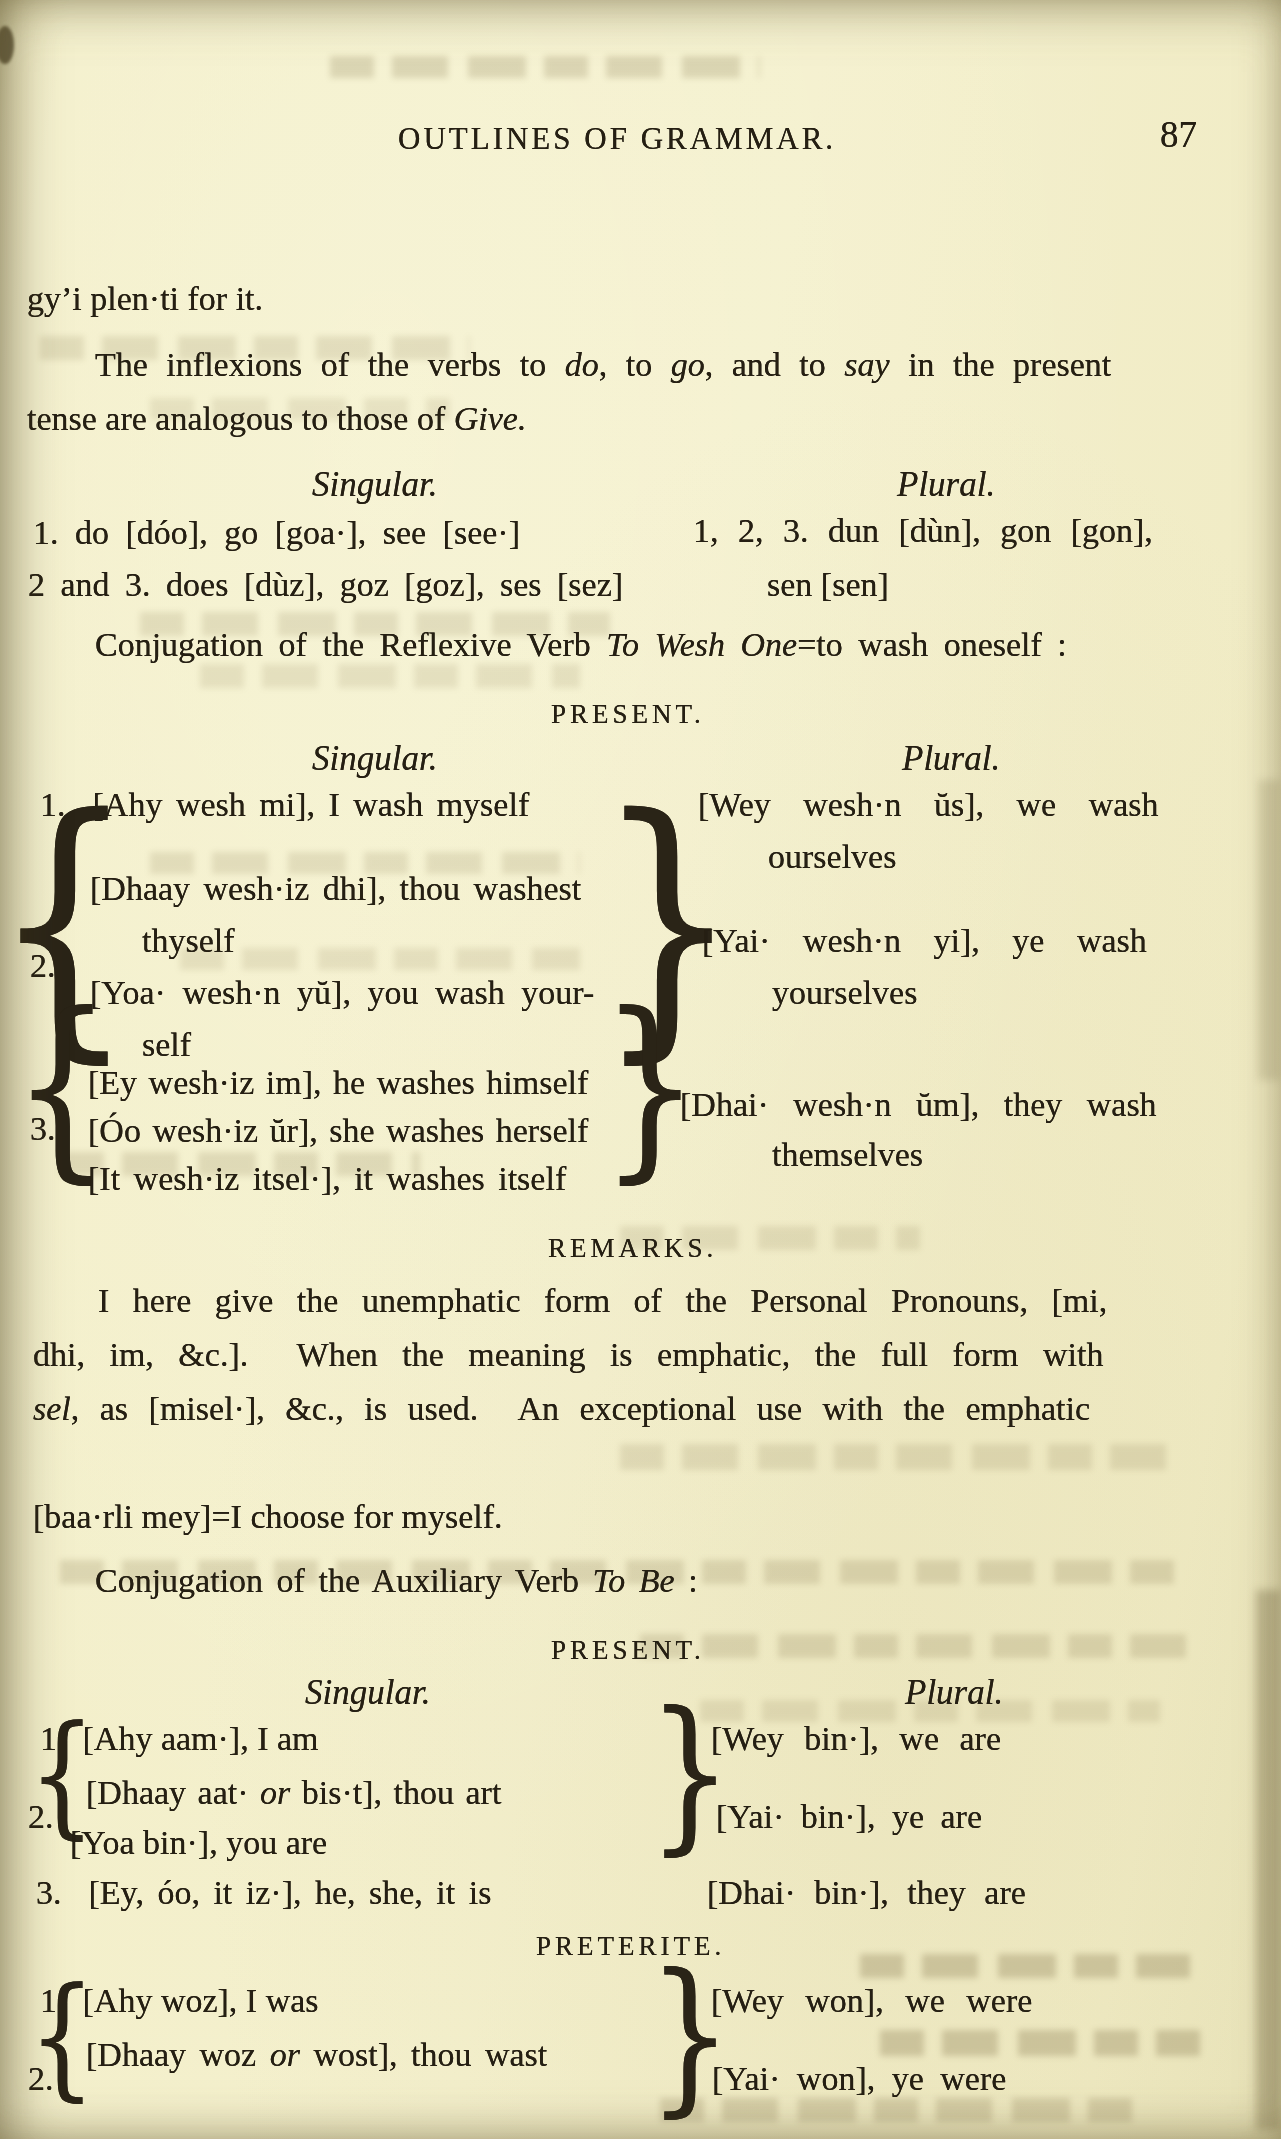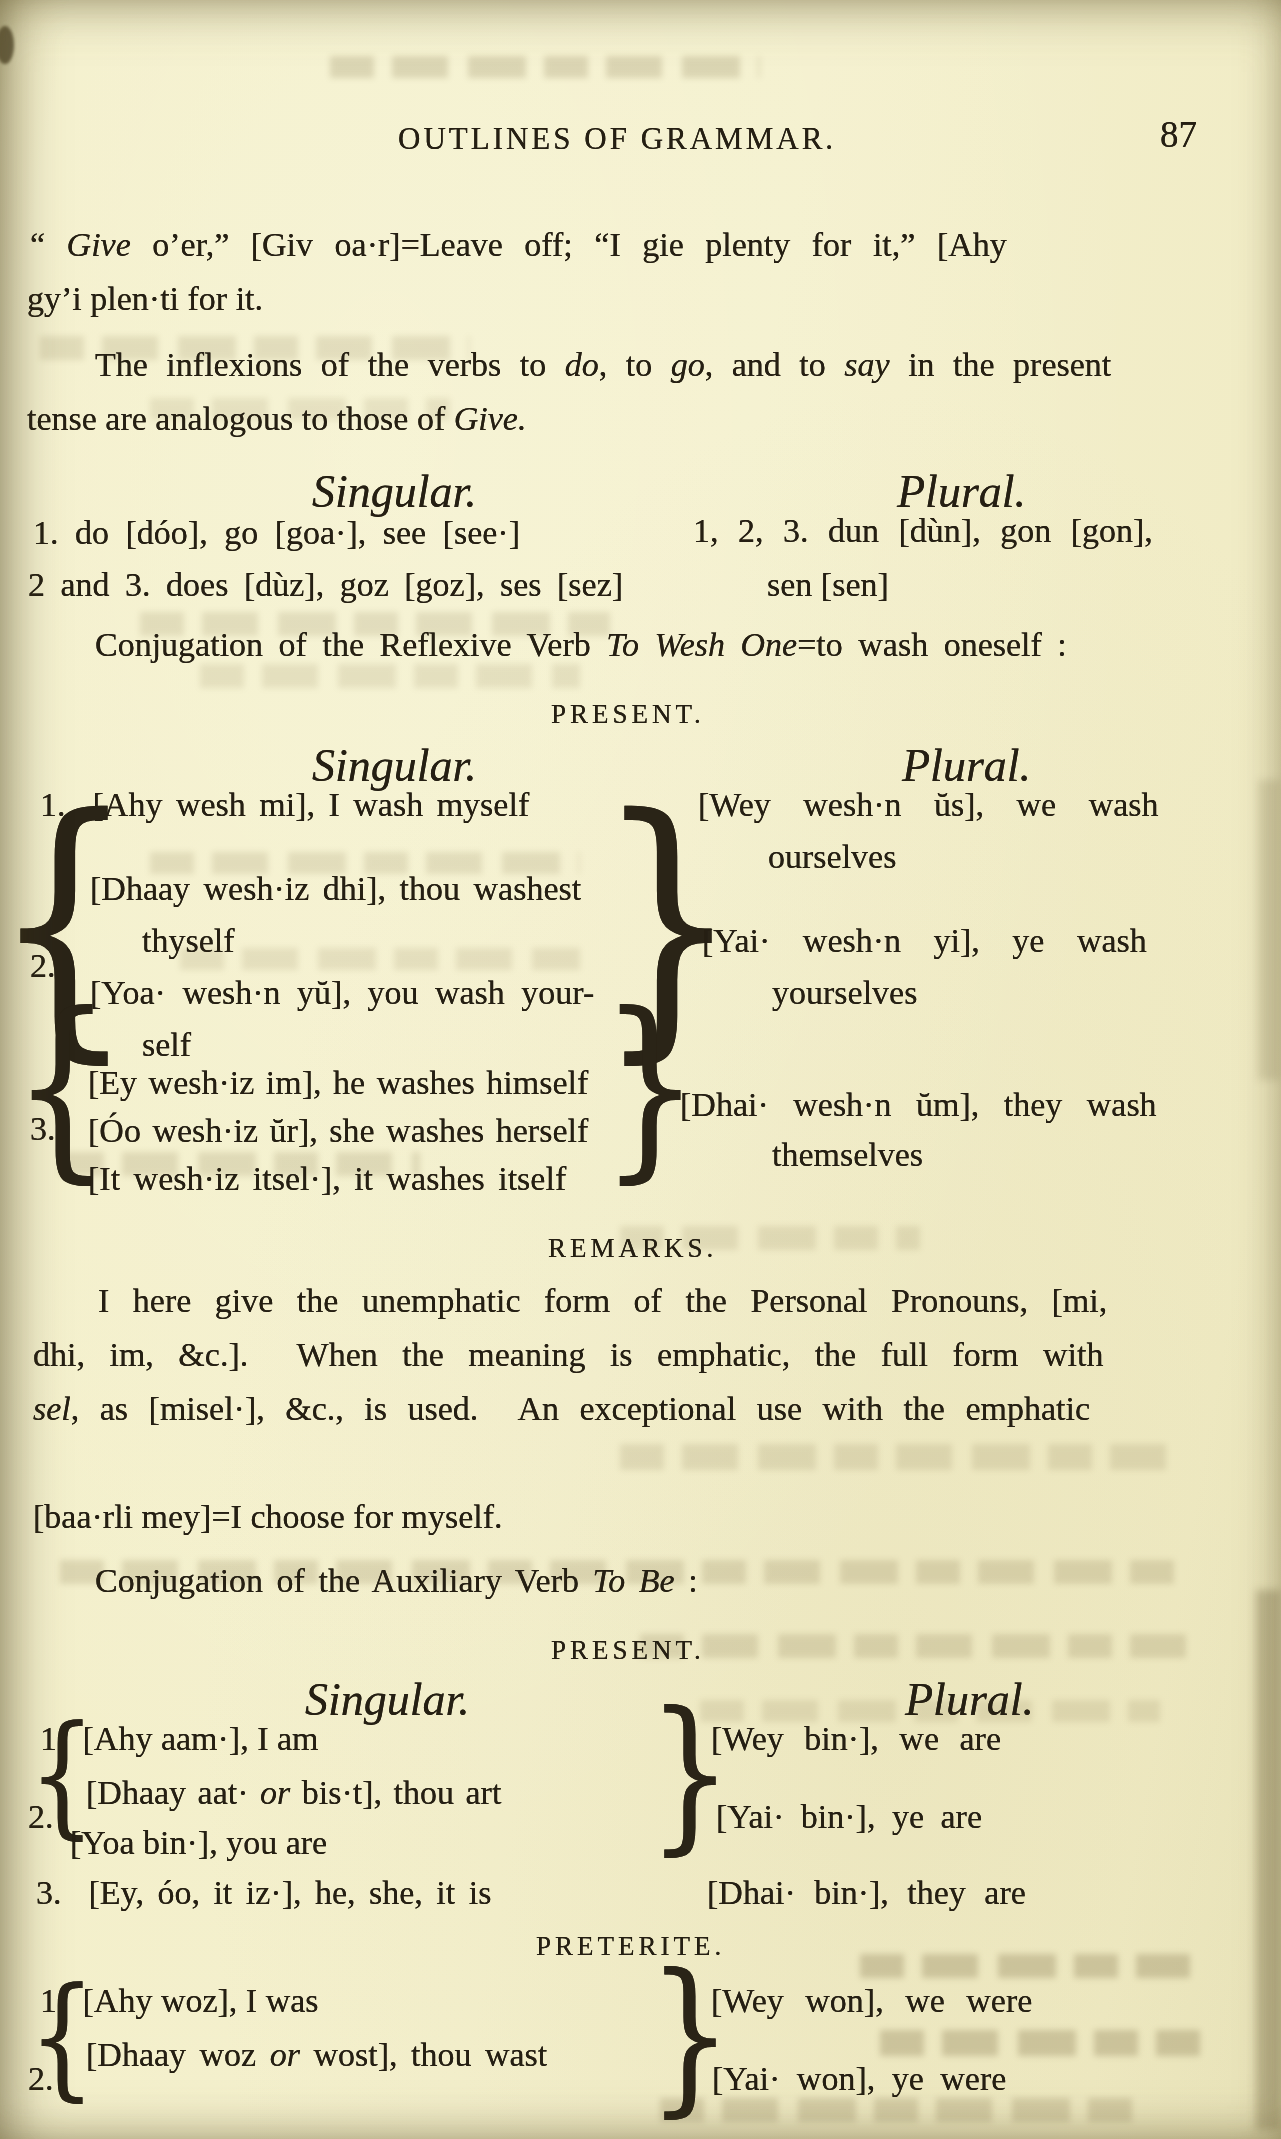--- a/index.html
+++ b/index.html
@@ -18,21 +18,21 @@
       inset 30px 0 55px -22px rgba(80,70,35,.55),
       inset -20px 0 45px -20px rgba(108,95,50,.38),
       inset 0 32px 60px -32px rgba(108,95,50,.42),
       inset 0 -30px 55px -32px rgba(108,95,50,.36);
   }
   .line{position:absolute;white-space:pre;font-size:34px;line-height:1.22;text-shadow:0 0 .5px currentColor;margin-top:46px;}
   .i{font-style:italic;}
   .hdr{font-size:31px;letter-spacing:3px;}
   .pg{font-size:37px;}
   .cap{font-size:27px;letter-spacing:4px;}
-  .ih{font-style:italic;font-size:46px;}
+  .ih{font-style:italic;font-size:35px;}
   .brace{
     position:absolute;display:flex;align-items:center;justify-content:center;
     font-family:"DejaVu Serif",serif;color:#2a2417;transform:scaleX(.8);
     text-shadow:0 0 .5px currentColor;font-weight:400;
   }
   .ghost{
     position:absolute;pointer-events:none;filter:blur(3px);
     background:repeating-linear-gradient(90deg,
       rgba(128,113,72,1) 0 44px, transparent 44px 62px,
       rgba(128,113,72,1) 62px 118px, transparent 118px 138px,
@@ -62,21 +62,20 @@
   <div class="ghost" style="left:700px;top:1700px;width:460px;height:22px;opacity:.15;"></div>
   <div class="ghost" style="left:860px;top:1954px;width:330px;height:24px;opacity:.30;"></div>
   <div class="ghost" style="left:880px;top:2030px;width:320px;height:26px;opacity:.30;"></div>
   <div class="ghost" style="left:660px;top:2098px;width:480px;height:24px;opacity:.22;"></div>
   <div class="smudge" style="left:1256px;top:1590px;width:25px;height:540px;"></div>
   <div class="smudge" style="left:1258px;top:780px;width:23px;height:300px;opacity:.5;"></div>
 
   <div class="line hdr" style="left:398px;top:74px;">OUTLINES OF GRAMMAR.</div>
   <div class="line pg" style="left:1160px;top:66px;">87</div>
 
-  <div class="line" style="left:30px;top:178px;word-spacing:13px;"><span>“ </span><span class="i">Give</span><span> o’er,” [Giv oa·r]=Leave off; “I gie plenty for it,” [Ahy</span></div>
   <div class="line" style="left:27px;top:232px;">gy’i plen·ti for it.</div>
 
   <div class="line" style="left:95px;top:298px;word-spacing:10px;"><span>The inflexions of the verbs to </span><span class="i">do</span><span>, to </span><span class="i">go</span><span>, and to </span><span class="i">say</span><span> in the present</span></div>
   <div class="line" style="left:27px;top:352px;"><span>tense are analogous to those of </span><span class="i">Give.</span></div>
 
   <div class="line ih" style="left:312px;top:418px;">Singular.</div>
   <div class="line ih" style="left:897px;top:418px;">Plural.</div>
   <div class="line" style="left:33px;top:466px;word-spacing:8px;">1. do [dóo], go [goa·], see [see·]</div>
   <div class="line" style="left:693px;top:464px;word-spacing:11px;">1, 2, 3. dun [dùn], gon [gon],</div>
   <div class="line" style="left:28px;top:518px;word-spacing:7px;">2 and 3. does [dùz], goz [goz], ses [sez]</div>

